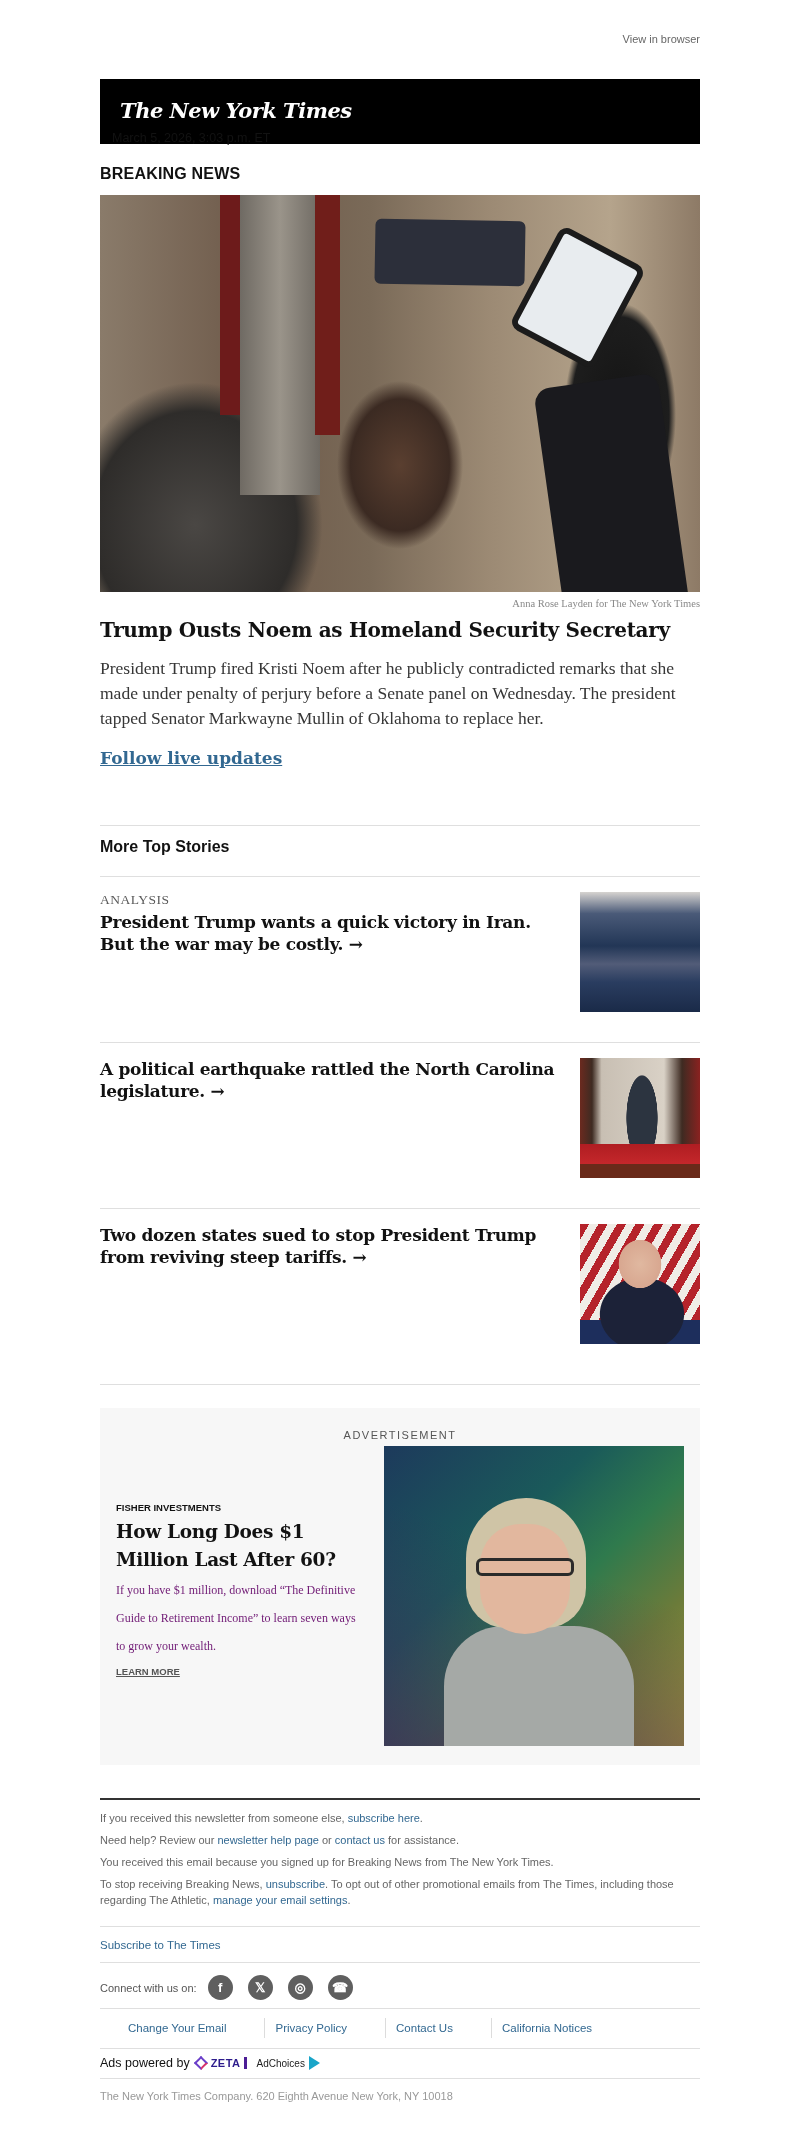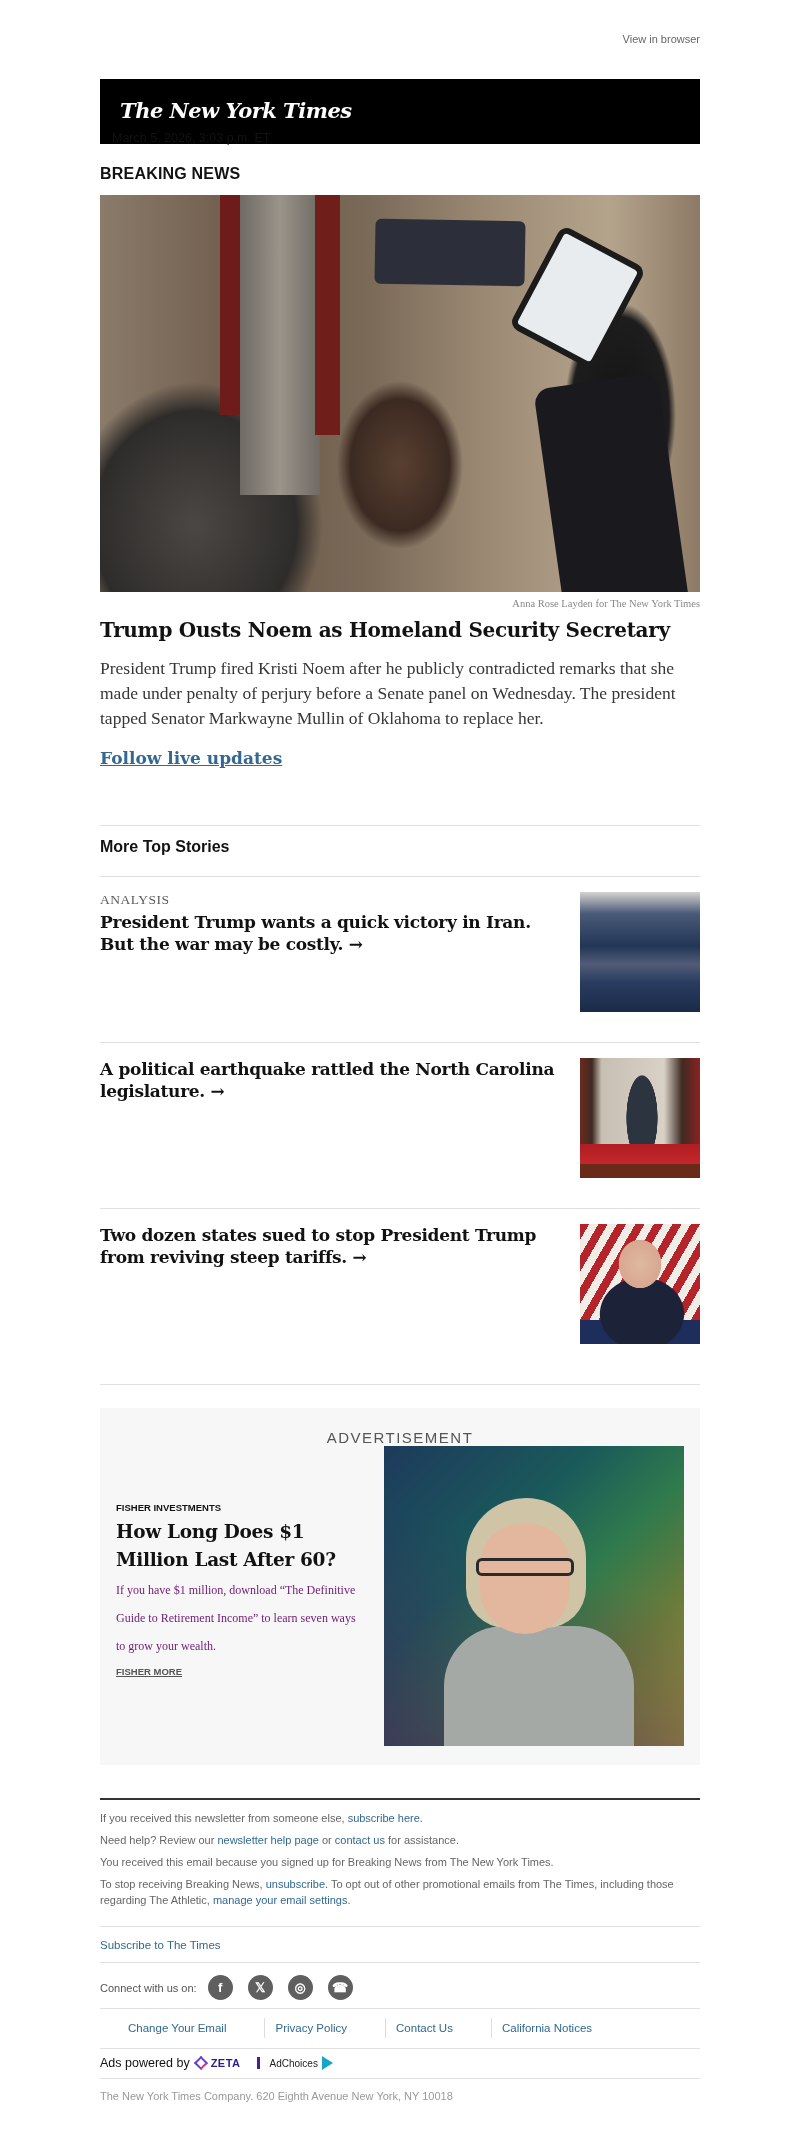--- a/index.html
+++ b/index.html
@@ -48,21 +48,21 @@
         linear-gradient(180deg, transparent 0%, transparent 72%, #b01d22 72%, #c4272b 88%, #6a2a1a 88%),
         radial-gradient(ellipse 22px 60px at 62px 60px, #2c3440 0%, #2c3440 70%, transparent 72%),
         linear-gradient(90deg, #6b2a1f 0%, #3e2b22 10%, #c8bfb3 18%, #d9d1c6 70%, #3e2b22 85%, #8a2220 100%); }
     .thumb-tariff { background:
         radial-gradient(ellipse 30px 34px at 60px 40px, #e0b8a0 0%, #d8a790 70%, transparent 72%),
         radial-gradient(ellipse 52px 45px at 62px 90px, #1c2238 0%, #1c2238 80%, transparent 82%),
         linear-gradient(180deg, transparent 0%, transparent 80%, #1d2e5c 80%),
         repeating-linear-gradient(120deg, #b5232b 0px, #b5232b 8px, #f0ece6 8px, #f0ece6 16px); }
 
     .ad { position: absolute; top: 1408px; left: 0; width: 600px; height: 357px; background: #f7f7f7; }
-    .ad .ad-label { position: absolute; top: 21px; left: 0; width: 600px; text-align: center; font-size: 15px; letter-spacing: 1.5px; color: #555; }
+    .ad .ad-label { position: absolute; top: 21px; left: 0; width: 600px; text-align: center; font-size: 11px; letter-spacing: 1.5px; color: #555; }
     .ad .sponsor { position: absolute; top: 94px; left: 16px; font-size: 9.5px; font-weight: bold; color: #121212; text-align: right; }
     .ad .ad-title { position: absolute; top: 110px; left: 16px; width: 240px; font-family: "DejaVu Serif", serif; font-weight: bold; font-size: 18.5px; line-height: 28px; color: #121212; letter-spacing: -0.3px; }
     .ad .ad-body { position: absolute; top: 168px; left: 16px; width: 240px; font-family: "Liberation Serif", serif; font-size: 12px; line-height: 28px; color: #701a75; }
     .ad .learn { position: absolute; top: 258px; left: 16px; font-size: 9.5px; font-weight: bold; color: #555; text-decoration: underline; }
     .ad .ad-img { position: absolute; top: 38px; left: 284px; width: 300px; height: 300px; overflow: hidden;
       background: linear-gradient(135deg, #1d3a5c 0%, #1a5a5a 35%, #2f7a4d 55%, #6b7b3a 75%, #a39a3a 100%); }
     .ad .ad-img .shade { position: absolute; inset: 0; background: linear-gradient(200deg, transparent 40%, rgba(70,30,90,0.65) 100%); }
     .ad .ad-img .hair { position: absolute; left: 82px; top: 52px; width: 120px; height: 130px; border-radius: 60px 60px 40px 40px; background: #cfc4a6; }
     .ad .ad-img .face { position: absolute; left: 96px; top: 78px; width: 90px; height: 110px; border-radius: 45px 45px 50px 50px; background: #e2b79e; }
     .ad .ad-img .glasses { position: absolute; left: 92px; top: 112px; width: 98px; height: 18px; border: 3px solid #2a2a2a; border-radius: 6px; }
@@ -75,21 +75,21 @@
     .connect { position: absolute; top: 1975px; left: 0; display: flex; align-items: center; }
     .connect .connect-label { font-size: 11px; color: #555; margin-right: 11px; }
     .social { width: 25px; height: 25px; border-radius: 50%; background: #5f5f5f; color: #fff; display: flex; align-items: center; justify-content: center; font-size: 13px; font-weight: bold; margin-right: 15px; }
 
     .links-row { position: absolute; top: 2018px; left: 0; display: flex; align-items: center; font-size: 11.5px; }
     .links-row .flink { padding: 0 10px; border-left: 1px solid #dcdcdc; line-height: 20px; margin-left: 28px; }
     .links-row .flink:first-child { padding-left: 0; border-left: none; }
 
     .ads-row { position: absolute; top: 2056px; left: 0; display: flex; align-items: center; }
     .ads-row .ads-label { font-size: 12.5px; color: #121212; margin-right: 6px; }
-    .zeta { display: flex; align-items: center; font-size: 11px; font-weight: bold; color: #2d1c8c; letter-spacing: 0.5px; padding-right: 16px; border-right: 3px solid #4c1d95; margin-right: 10px; }
+    .zeta { display: flex; align-items: center; font-size: 11px; font-weight: bold; color: #2d1c8c; letter-spacing: 0.5px; padding-right: 3px; border-right: 3px solid #4c1d95; margin-right: 10px; }
     .zeta .diamond { width: 10px; height: 10px; border: 2.5px solid #6b3fc9; border-right-color: #d6336c; transform: rotate(45deg); margin-right: 5px; }
     .adchoices { display: flex; align-items: center; font-size: 10px; color: #222; }
     .adchoices .tri { width: 0; height: 0; border-top: 7px solid transparent; border-bottom: 7px solid transparent; border-left: 11px solid #19a5c8; margin-left: 4px; }
 
     .company { position: absolute; top: 2090px; left: 0; font-size: 11px; color: #999; }
   </style>
 </head>
 <body>
 
 <div class="wrap">
@@ -141,21 +141,21 @@
     <div class="thumb thumb-tariff"></div>
   </div>
 
   <div class="rule" style="top:1384px"></div>
 
   <div class="ad">
     <div class="ad-label">ADVERTISEMENT</div>
     <div class="sponsor">FISHER INVESTMENTS</div>
     <a class="ad-title">How Long Does $1 Million Last After 60?</a>
     <div class="ad-body">If you have $1 million, download “The Definitive Guide to Retirement Income” to learn seven ways to grow your wealth.</div>
-    <a class="learn">FISHER MORE</a>
+    <a class="learn">LEARN MORE</a>
     <div class="ad-img">
       <div class="shade"></div>
       <div class="shirt"></div>
       <div class="hair"></div>
       <div class="face"></div>
       <div class="glasses"></div>
     </div>
   </div>
 
   <div class="footer-rule"></div>

